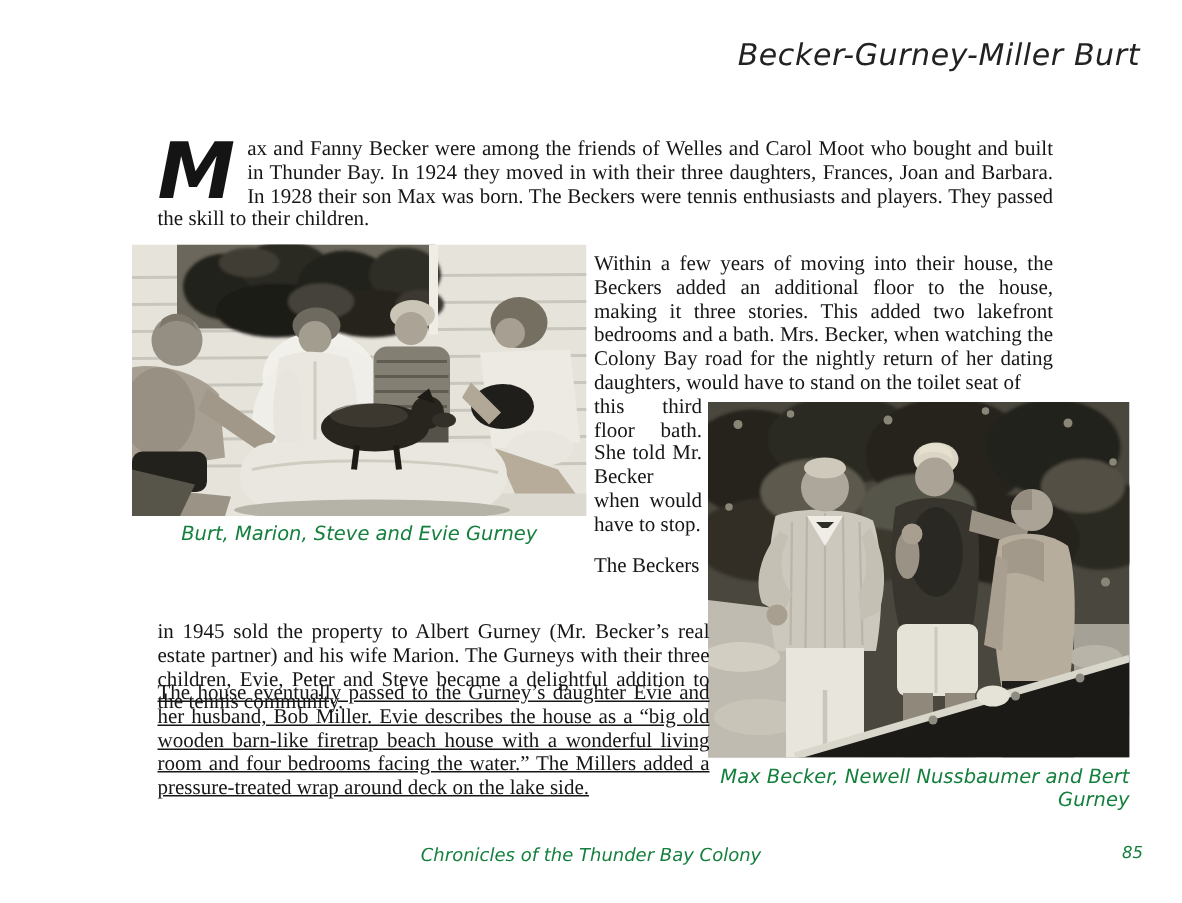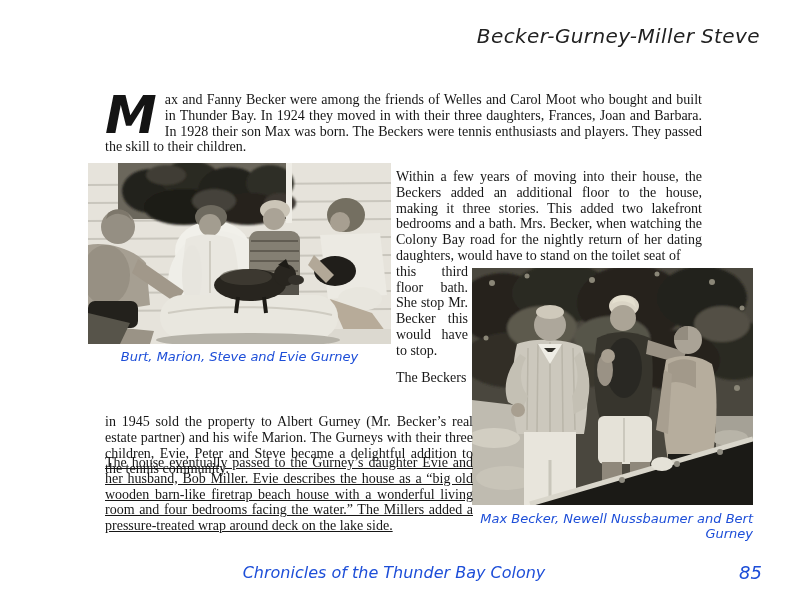--- a/index.html
+++ b/index.html
@@ -1,20 +1,20 @@
 <!DOCTYPE html>
 <html><head>
 <meta charset="utf-8">
 <style>
   html,body{margin:0;padding:0;background:#ffffff;}
   .page{
     position:relative;width:788px;height:602px;background:#ffffff;
     overflow:hidden;font-family:"Liberation Serif",serif;color:#161616;
   }
-  .hand{font-family:"DejaVu Sans",sans-serif;font-style:italic;color:#1d4ed8;}
+  .hand{font-family:"DejaVu Sans",sans-serif;font-style:italic;color:#15803d;}
   .title{
     position:absolute;top:24px;right:28px;font-size:20px;letter-spacing:.4px;
     color:#222;
   }
   .bodytext{font-size:14px;line-height:15.8px;text-align:justify;}
   .para1{position:absolute;left:105px;top:92px;width:597px;}
   .dropcap{
     float:left;font-family:"DejaVu Sans",sans-serif;font-style:italic;
     font-size:52px;line-height:42px;margin:2px 8px 0 0;color:#141414;font-weight:600;
   }
@@ -23,29 +23,29 @@
   .colright .narrow{width:72px;}
   .colright .lead{margin-top:11px;text-align:left;}
   .para3{position:absolute;left:105px;top:372px;width:368px;margin-top:42px;}
   .para4{position:absolute;left:105px;top:441px;width:368px;text-decoration:underline;}
   .photo{position:absolute;display:block;}
   .photo svg{display:block;width:100%;height:100%;}
   .photoL{left:88px;top:163px;width:303px;height:181px;}
   .photoR{left:472px;top:268px;width:281px;height:237px;}
   .captionL{position:absolute;left:88px;top:349px;width:303px;text-align:center;font-size:13px;}
   .captionR{position:absolute;left:460px;top:511px;width:293px;text-align:right;font-size:13px;}
-  .footer-title{position:absolute;left:0;top:563px;width:788px;text-align:center;font-size:16px;}
-  .page-num{position:absolute;left:722px;top:562px;width:40px;text-align:right;font-size:18px;}
+  .footer-title{position:absolute;left:0;top:563px;width:788px;text-align:center;font-size:12px;}
+  .page-num{position:absolute;left:722px;top:562px;width:40px;text-align:right;font-size:11px;}
 </style>
 </head>
 <body>
 
 <div class="page">
 
-  <div class="title hand">Becker-Gurney-Miller Steve</div>
+  <div class="title hand">Becker-Gurney-Miller Burt</div>
 
   <div class="para1 bodytext">
     <span class="dropcap">M</span><span>ax and Fanny Becker were among the friends of Welles and Carol Moot who bought and built in Thunder Bay. In 1924 they moved in with their three daughters, Frances, Joan and Barbara. In 1928 their son Max was born. The Beckers were tennis enthusiasts and players. They passed the skill to their children.</span>
   </div>
 
   <div class="photo photoL">
     <svg viewBox="0 0 303 181" preserveAspectRatio="none" aria-hidden="true">
       <defs>
           <filter id="soft" x="-20%" y="-20%" width="140%" height="140%">
             <feGaussianBlur stdDeviation="1.1"></feGaussianBlur>
@@ -119,21 +119,21 @@
       <ellipse cx="208" cy="117" rx="8" ry="5" fill="#33302a"></ellipse>
       <path d="M190,102 L198,96 L202,106 Z" fill="#1d1b16"></path>
       <line x1="150" y1="134" x2="148" y2="150" stroke="#1d1b16" stroke-width="4"></line>
       <line x1="176" y1="134" x2="178" y2="150" stroke="#1d1b16" stroke-width="4"></line>
     </svg>
   </div>
   <div class="captionL hand">Burt, Marion, Steve and Evie Gurney</div>
 
   <div class="colright bodytext">
     <p class="wide">Within a few years of moving into their house, the Beckers added an additional floor to the house, making it three stories. This added two lakefront bedrooms and a bath. Mrs. Becker, when watching the Colony Bay road for the nightly return of her dating daughters, would have to stand on the toilet seat of</p>
-    <p class="narrow">this third floor bath. She stop Mr. Becker this would have to stop.</p>
+    <p class="narrow">this third floor bath. She told Mr. Becker when would have to stop.</p>
     <p class="lead">The Beckers</p>
   </div>
 
   <div class="photo photoR">
     <svg viewBox="0 0 281 237" preserveAspectRatio="none" aria-hidden="true">
       <defs>
           <filter id="soft2" x="-20%" y="-20%" width="140%" height="140%">
             <feGaussianBlur stdDeviation="1.2"></feGaussianBlur>
           </filter>
         </defs>

